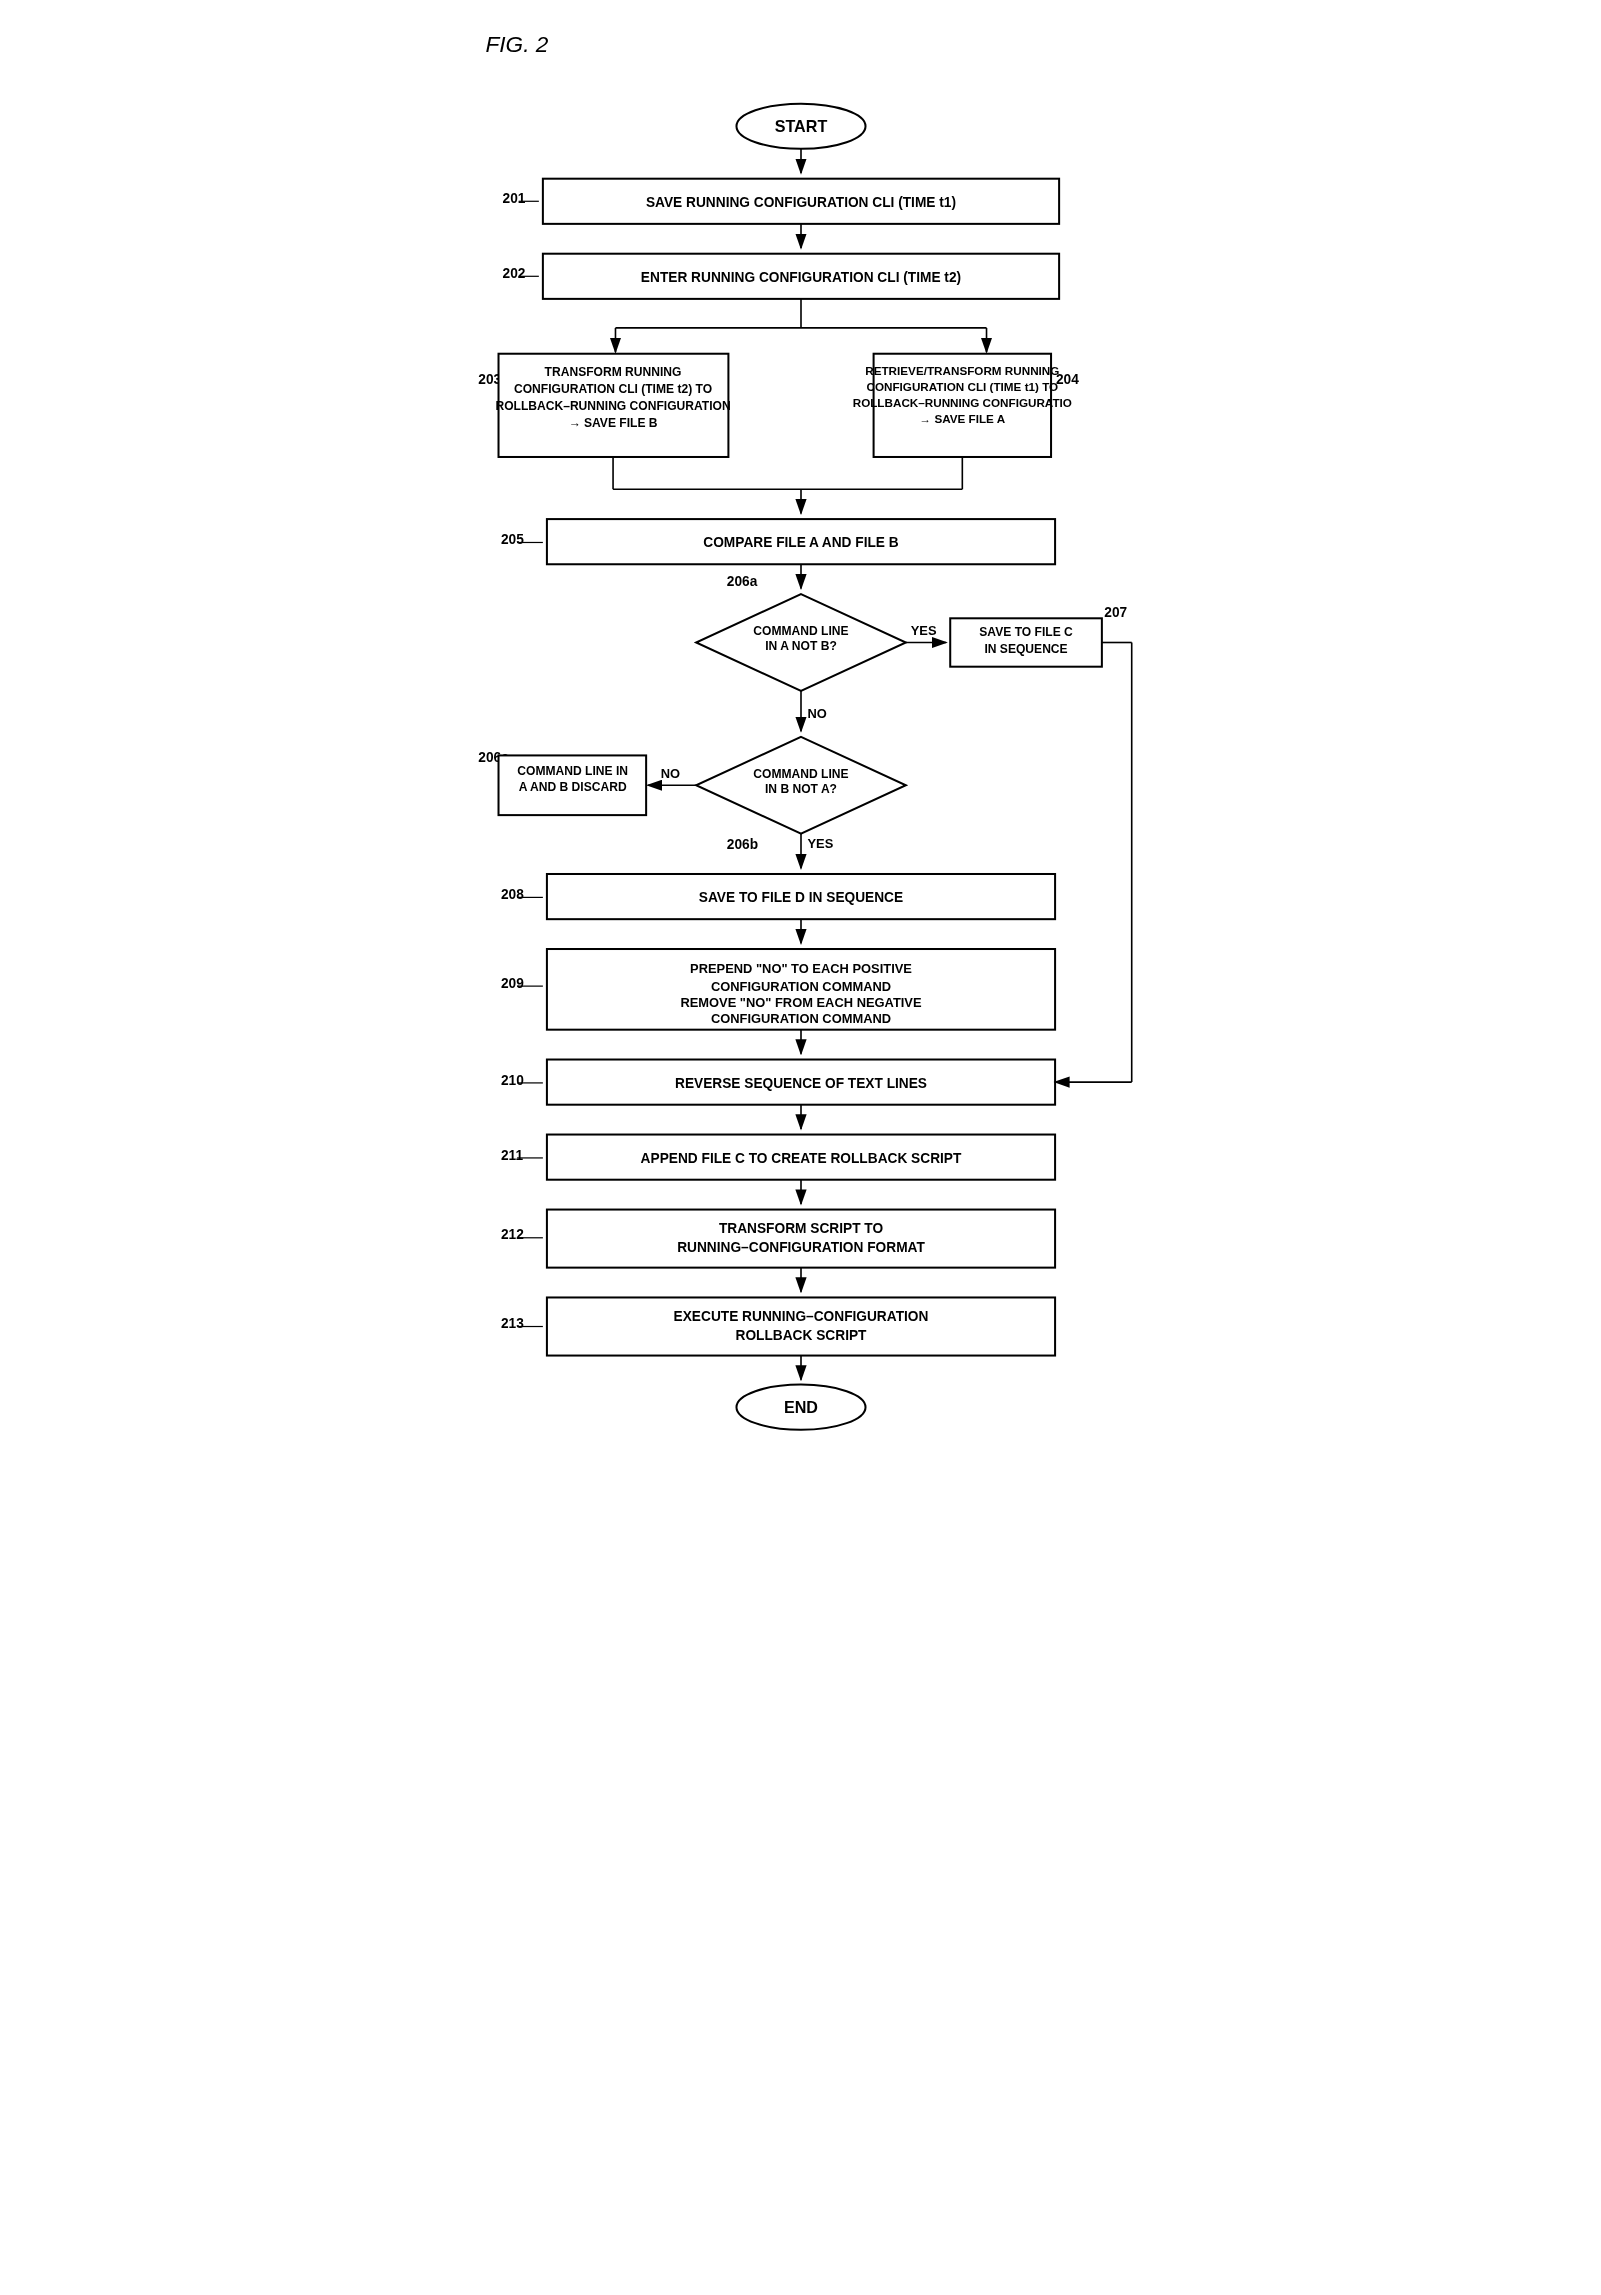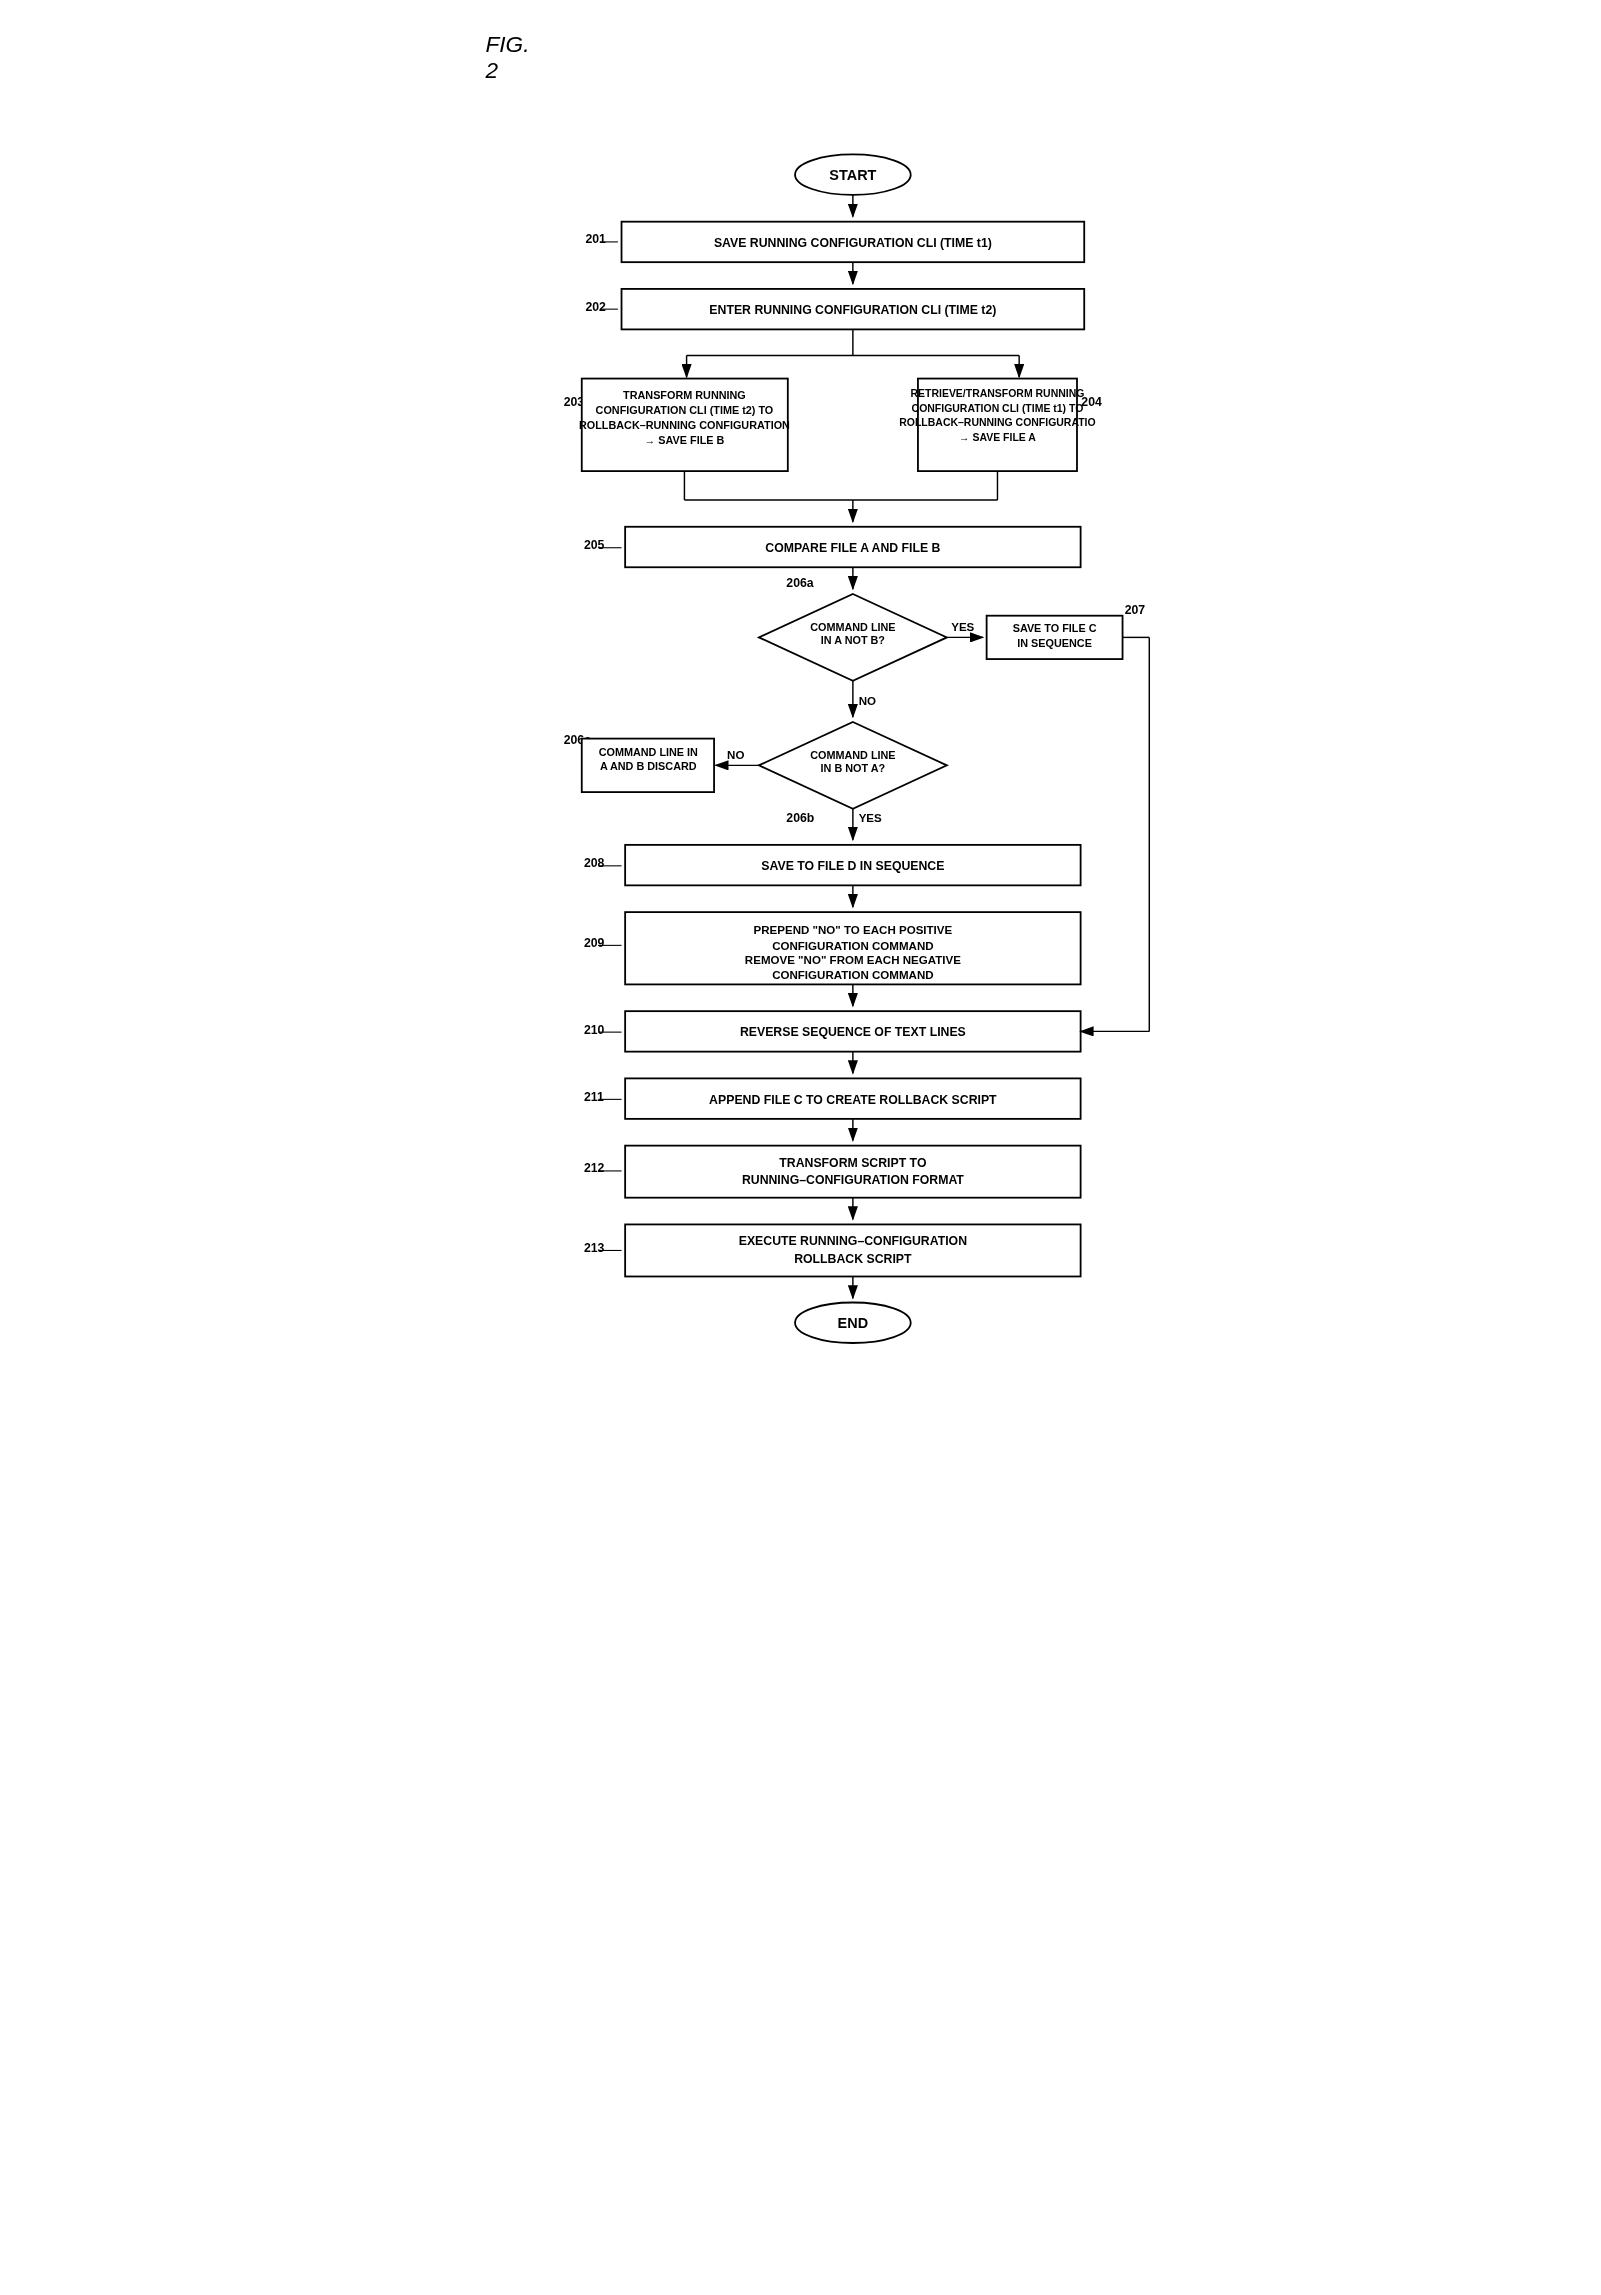--- a/index.html
+++ b/index.html
@@ -10,22 +10,23 @@
       min-height: 2295px;
       display: flex;
       justify-content: center;
       align-items: flex-start;
       padding: 32px 16px;
     }
     .diagram-container {
       width: 726px;
       position: relative;
       display: flex;
-      flex-direction: row;
-      align-items: flex-start;
+      flex-direction: column;
+      align-items: center;
+      gap: 28px;
     }
     .fig-title {
       font-size: 22.6px;
       font-style: italic;
       font-weight: normal;
       align-self: flex-start;
       margin-left: 48px;
       margin-bottom: 8px;
     }
   </style>

